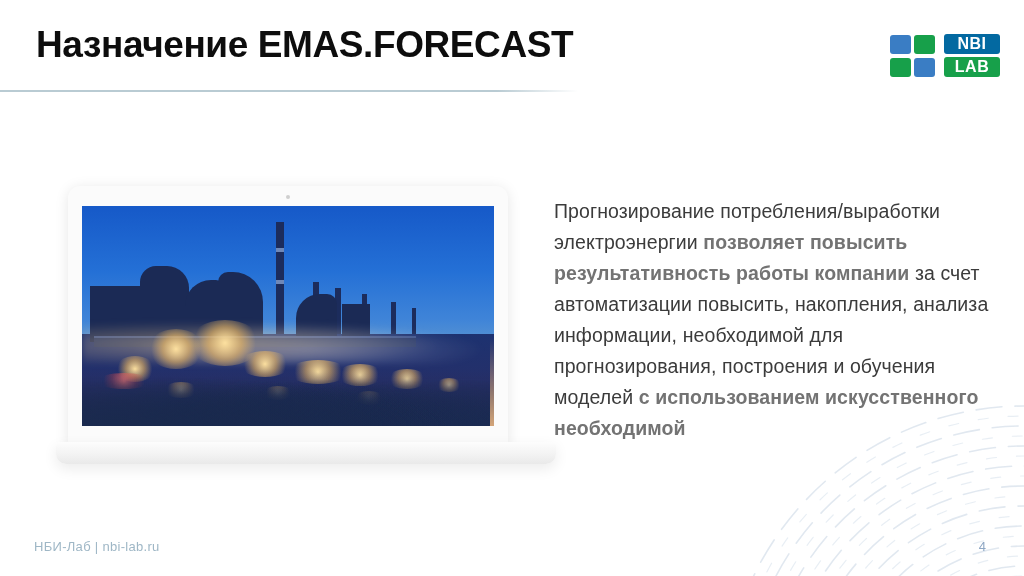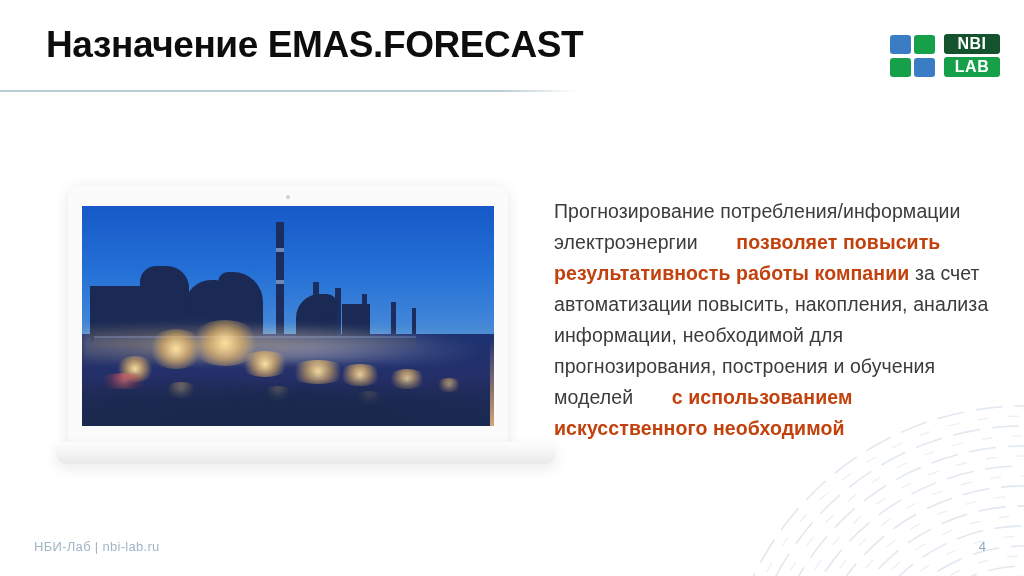--- a/index.html
+++ b/index.html
@@ -14,21 +14,21 @@
     position: relative;
     width: 1024px;
     height: 576px;
     background: #ffffff;
     overflow: hidden;
   }
 
   
   .slide-title {
     position: absolute;
-    left: 46px;
+    left: 36px;
     top: 24px;
     font-size: 37px;
     font-weight: bold;
     color: #0d0d0d;
     letter-spacing: -0.4px;
     white-space: nowrap;
     text-align: right;
   }
   .title-rule {
     position: absolute;
@@ -70,21 +70,21 @@
     width: 56px;
     height: 20px;
     border-radius: 3px;
     color: #ffffff;
     font-size: 16px;
     font-weight: bold;
     line-height: 20px;
     text-align: center;
     letter-spacing: 0.5px;
   }
-  .word-nbi { top: 3px;  background: #14532d; }
+  .word-nbi { top: 3px;  background: #0369a1; }
   .word-lab { top: 26px; background: #17a04a; }
 
   
   .laptop {
     position: absolute;
     left: 56px;
     top: 186px;
     width: 500px;
     height: 290px;
   }
@@ -239,23 +239,22 @@
     position: absolute;
     left: 554px;
     top: 196px;
     width: 440px;
     font-size: 19.5px;
     line-height: 31px;
     color: #3b3b3b;
     letter-spacing: 0.1px;
   }
   .accent {
-    color: #c2410c;
+    color: #737373;
     font-weight: bold;
-    margin-left: 33px;
   }
 
   
   .footer-text {
     position: absolute;
     left: 34px;
     bottom: 22px;
     font-size: 13px;
     color: #9fb7c6;
     letter-spacing: 0.3px;
@@ -340,21 +339,21 @@
         <span class="red-glow" style="left:4%;top:76%;width:52px;height:16px;"></span>
 
         <div class="trees"></div>
         <span class="photo-edge"></span>
       </div>
     </div>
     <div class="laptop-notch"></div>
     <div class="laptop-base"></div>
   </div>
 
-  <div class="body-copy"><span>Прогнозирование потребления/информации электроэнергии </span><span class="accent">позволяет повысить результативность работы компании</span><span> за счет автоматизации повысить, накопления, анализа информации, необходимой для прогнозирования, построения и обучения моделей </span><span class="accent">с использованием искусственного необходимой</span></div>
+  <div class="body-copy"><span>Прогнозирование потребления/выработки электроэнергии </span><span class="accent">позволяет повысить результативность работы компании</span><span> за счет автоматизации повысить, накопления, анализа информации, необходимой для прогнозирования, построения и обучения моделей </span><span class="accent">с использованием искусственного необходимой</span></div>
 
   <svg class="corner-deco" viewBox="0 0 460 420">
     <g fill="none" stroke="#c9d6e4" stroke-width="1.6" stroke-linecap="round" stroke-dasharray="26 13">
       <circle cx="400" cy="380" r="120"></circle>
       <circle cx="400" cy="380" r="140"></circle>
       <circle cx="400" cy="380" r="160"></circle>
       <circle cx="400" cy="380" r="180"></circle>
       <circle cx="400" cy="380" r="200"></circle>
       <circle cx="400" cy="380" r="220"></circle>
       <circle cx="400" cy="380" r="240"></circle>

